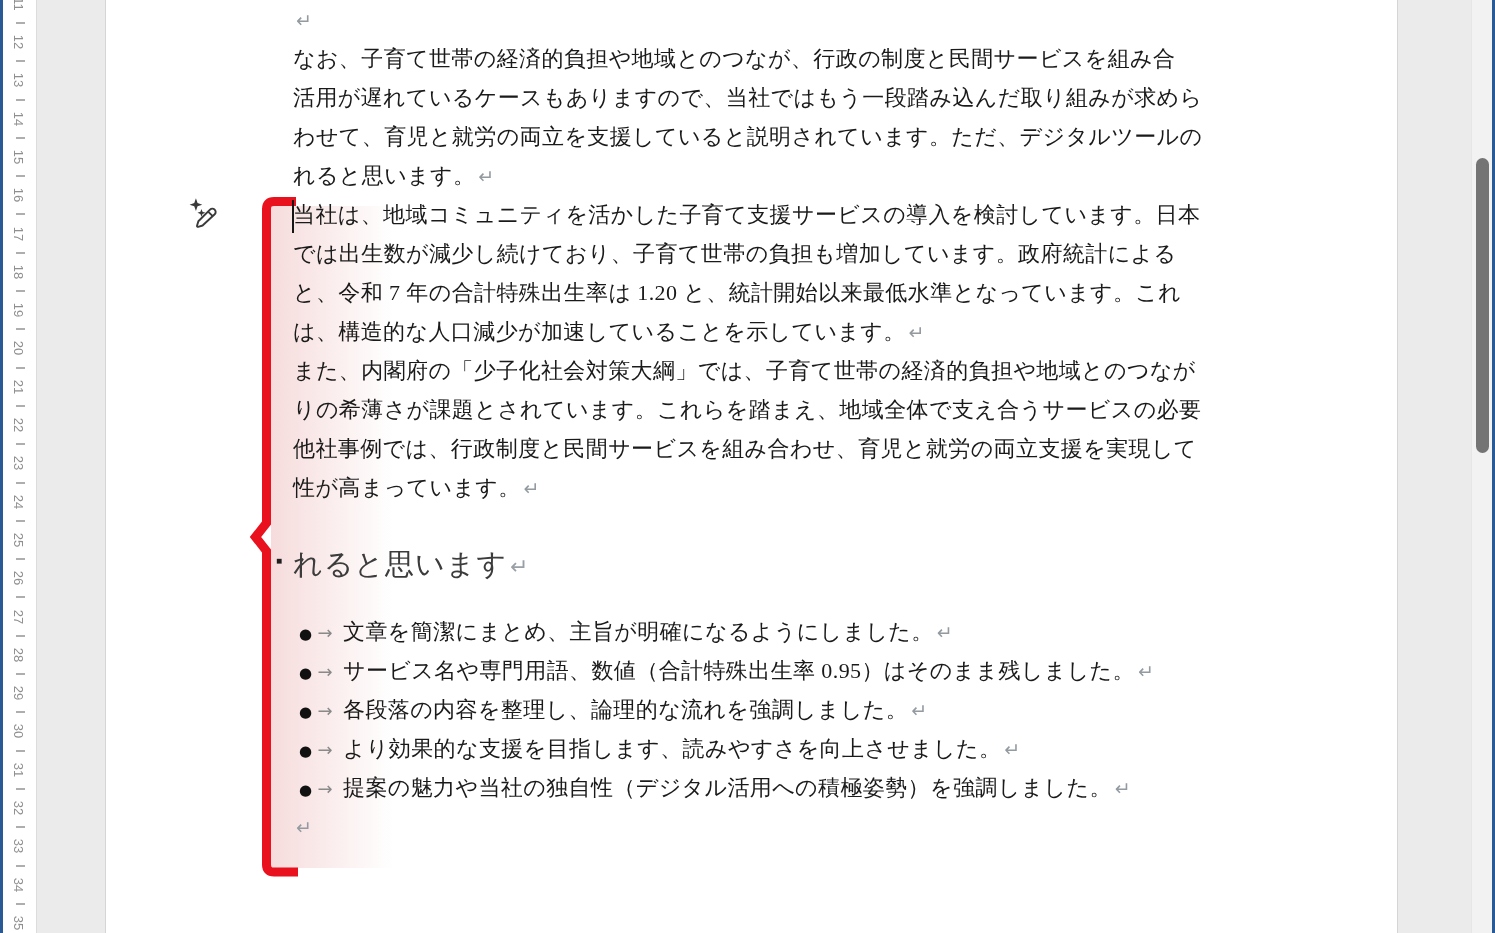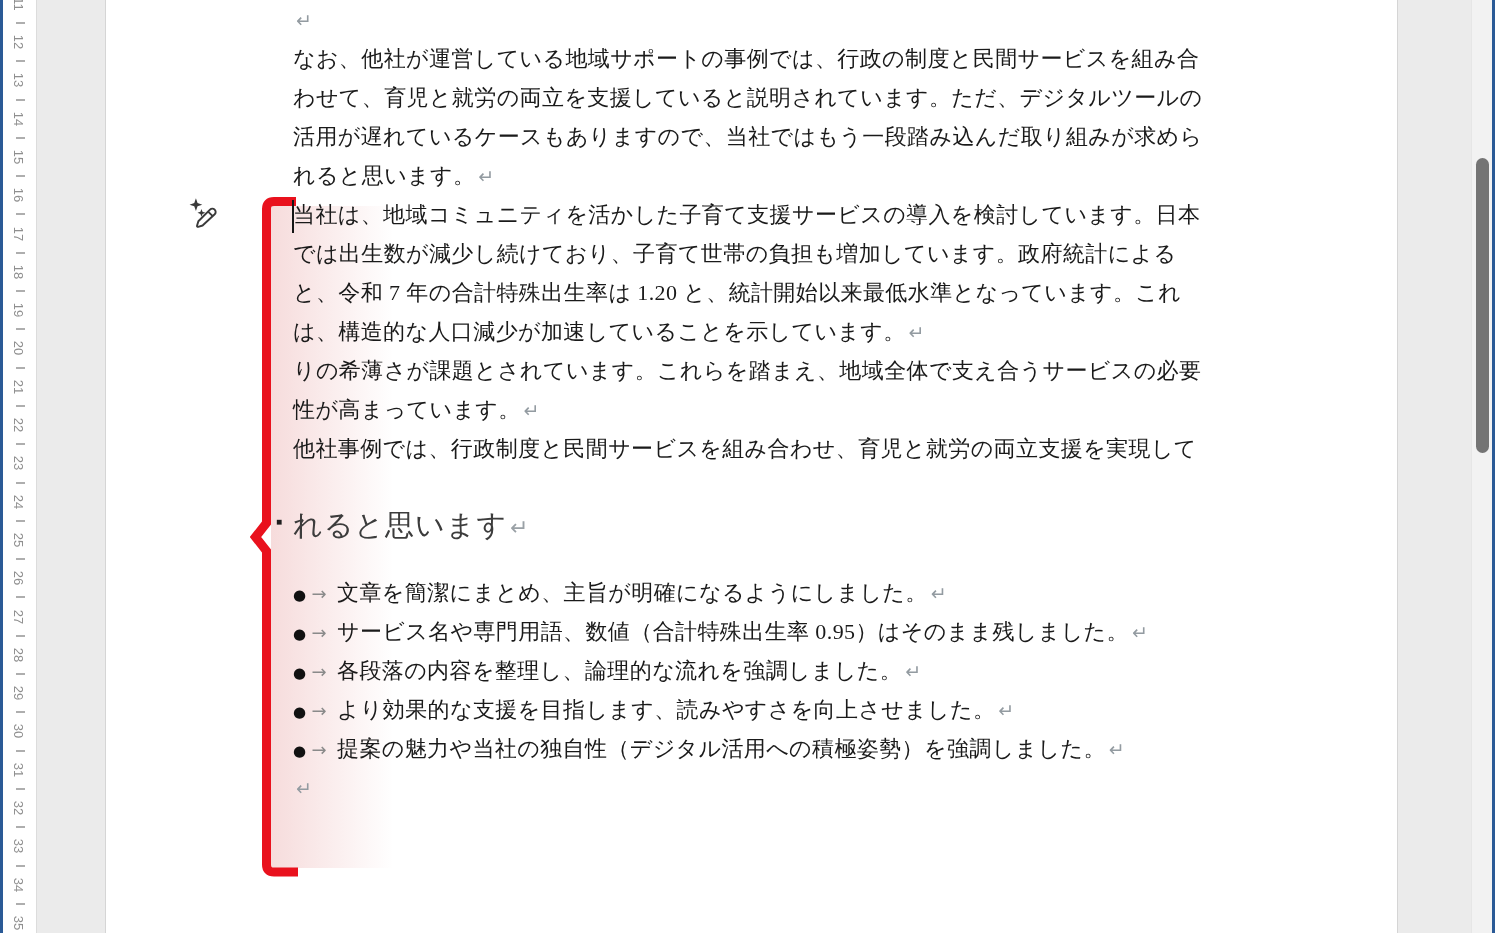--- a/index.html
+++ b/index.html
@@ -49,21 +49,21 @@
   .eop{color:#939ba1;font-size:19px;margin-left:3px;letter-spacing:0;
        font-family:"DejaVu Sans","Liberation Sans",sans-serif;}
 
   .heading{position:relative;margin-top:33px;height:48px;line-height:48px;white-space:nowrap;
            font-family:"Liberation Sans","DejaVu Sans",sans-serif;font-weight:300;
            font-size:29px;letter-spacing:1px;color:#3c3c3c;}
   .h-marker{position:absolute;left:-17px;top:-3px;font-size:10px;color:#1f1f1f;
             font-family:"DejaVu Sans",sans-serif;}
   .h-eop{font-size:22px;color:#9aa1a6;}
 
-  .bullets{margin-top:24px;}
+  .bullets{margin-top:24px;margin-left:6px;}
   .b-dot{font-size:15px;font-family:"DejaVu Sans",sans-serif;color:#111;margin-right:5px;}
   .b-tab{font-size:18px;color:#8a8a8a;margin-right:10px;
          font-family:"DejaVu Sans","Liberation Sans",sans-serif;}
 </style>
 </head>
 <body>
 
 <div id="root">
 
   <div class="edge edge-left"></div>
@@ -135,31 +135,32 @@
 
   <svg class="bracket-svg" width="56" height="690" viewBox="0 0 56 690">
     <path d="M48 9.5 L26 9.5 Q18.5 9.5 18.5 17 L18.5 331 L7.5 345 L18.5 359 L18.5 672.5 Q18.5 680 26 680 L50 680" fill="none" stroke="#e9111d" stroke-width="9" stroke-linejoin="miter" stroke-linecap="butt"></path>
   </svg>
 
   <div class="caret"></div>
 
   <div class="text-col">
     <div>
         <div class="line"><span></span><span class="eop">↵</span></div>
-        <div class="line"><span>なお、他社が運営している地域サポートの事例では、行政の制度と民間サービスを組み合</span></div>
+        <div class="line"><span>なお、子育て世帯の経済的負担や地域とのつなが、行政の制度と民間サービスを組み合</span></div>
+        <div class="line"><span>活用が遅れているケースもありますので、当社ではもう一段踏み込んだ取り組みが求めら</span></div>
         <div class="line"><span>わせて、育児と就労の両立を支援していると説明されています。ただ、デジタルツールの</span></div>
-        <div class="line"><span>活用が遅れているケースもありますので、当社ではもう一段踏み込んだ取り組みが求めら</span></div>
         <div class="line"><span>れると思います。</span><span class="eop">↵</span></div>
         <div class="line"><span>当社は、地域コミュニティを活かした子育て支援サービスの導入を検討しています。日本</span></div>
         <div class="line"><span>では出生数が減少し続けており、子育て世帯の負担も増加しています。政府統計による</span></div>
         <div class="line"><span>と、令和 7 年の合計特殊出生率は 1.20 と、統計開始以来最低水準となっています。これ</span></div>
         <div class="line"><span>は、構造的な人口減少が加速していることを示しています。</span><span class="eop">↵</span></div>
+        <div class="line"><span>また、内閣府の「少子化社会対策大綱」では、子育て世帯の経済的負担や地域とのつなが</span></div>
         <div class="line"><span>りの希薄さが課題とされています。これらを踏まえ、地域全体で支え合うサービスの必要</span></div>
+        <div class="line"><span>他社事例では、行政制度と民間サービスを組み合わせ、育児と就労の両立支援を実現して</span></div>
         <div class="line"><span>性が高まっています。</span><span class="eop">↵</span></div>
-        <div class="line"><span>他社事例では、行政制度と民間サービスを組み合わせ、育児と就労の両立支援を実現して</span></div>
       </div>
 
     <div class="heading">
       <span class="h-marker">■</span><span>れると思います</span><span class="eop h-eop">↵</span>
     </div>
 
     <div class="bullets">
         <div class="line"><span class="b-dot">●</span><span class="b-tab">→</span><span>文章を簡潔にまとめ、主旨が明確になるようにしました。</span><span class="eop">↵</span></div>
         <div class="line"><span class="b-dot">●</span><span class="b-tab">→</span><span>サービス名や専門用語、数値（合計特殊出生率 0.95）はそのまま残しました。</span><span class="eop">↵</span></div>
         <div class="line"><span class="b-dot">●</span><span class="b-tab">→</span><span>各段落の内容を整理し、論理的な流れを強調しました。</span><span class="eop">↵</span></div>

